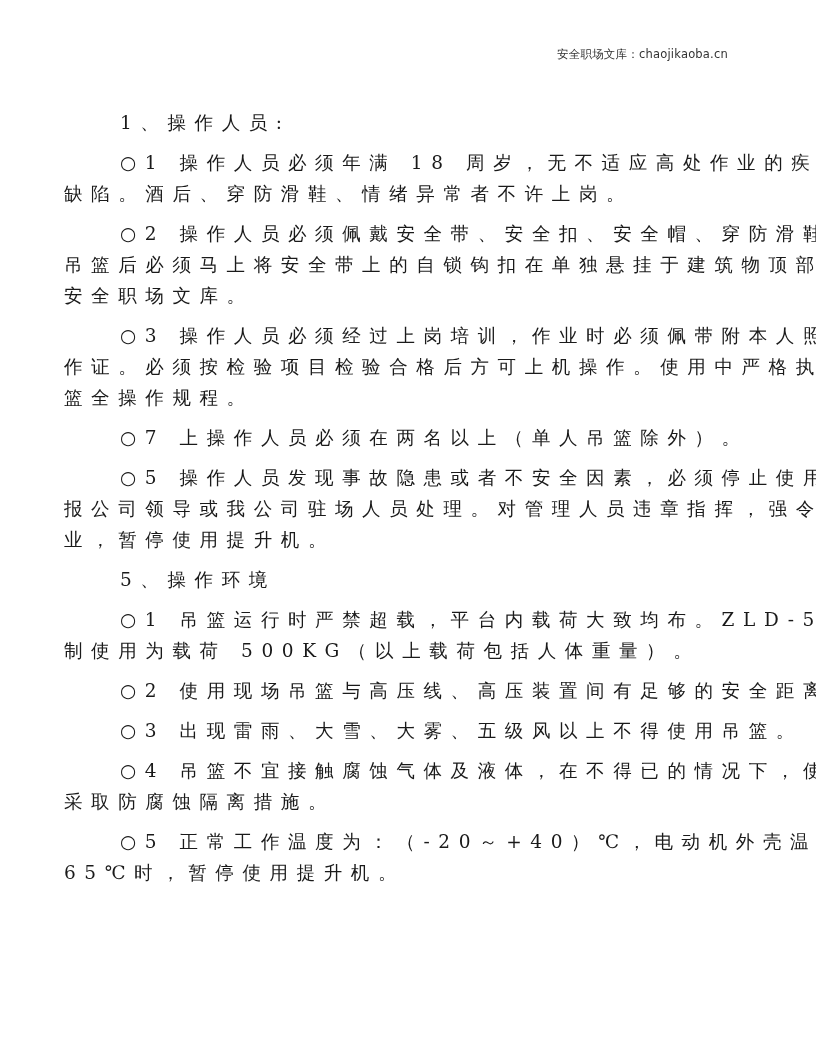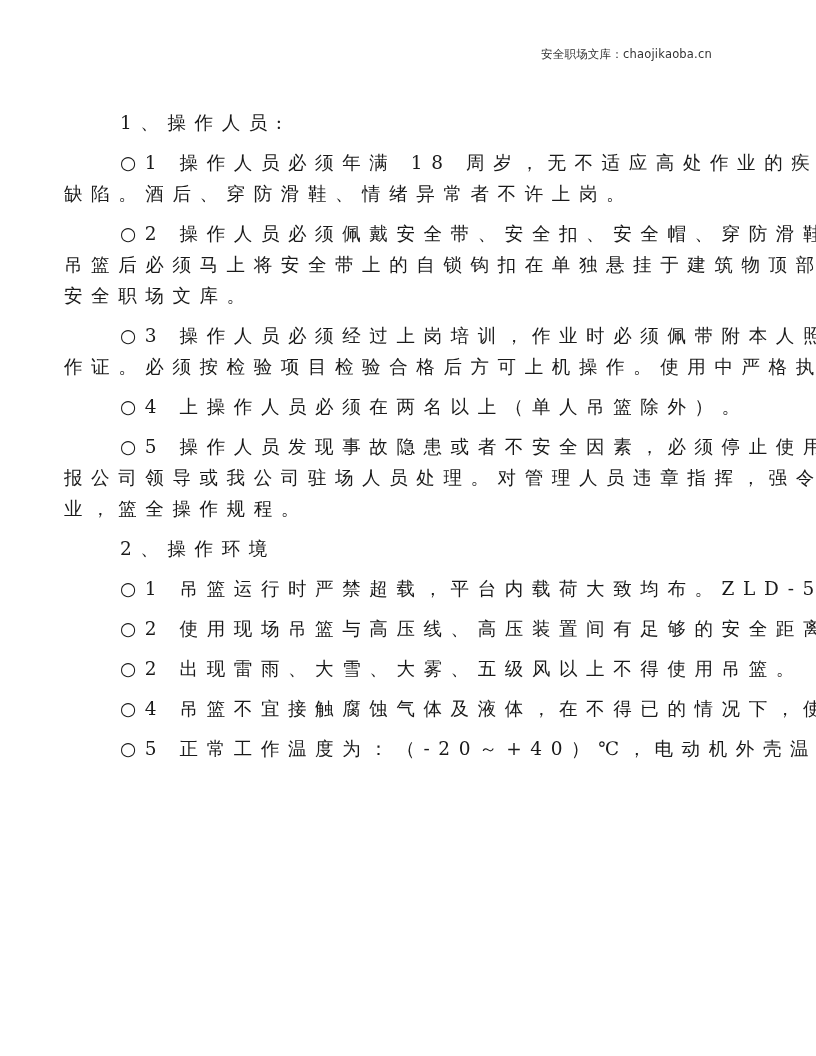--- a/index.html
+++ b/index.html
@@ -11,21 +11,21 @@
       width: 816px;
       height: 1056px;
       position: relative;
       overflow: hidden;
       font-family: "DejaVu Serif", "Liberation Serif", serif;
       color: #1a1a1a;
     }
     .page-header {
       position: absolute;
       top: 47px;
-      right: 104px;
+      right: 88px;
       font-family: "DejaVu Sans", "Liberation Sans", sans-serif;
       font-size: 11.5px;
       color: #333333;
       letter-spacing: 0.2px;
       white-space: nowrap;
     }
     .content {
       position: absolute;
       top: 107px;
       left: 64px;
@@ -66,49 +66,53 @@
 
   <p class="para">
     <span class="line first">○2 操作人员必须佩戴安全带、安全扣、安全帽、穿防滑鞋。进入</span>
     <span class="line">吊篮后必须马上将安全带上的自锁钩扣在单独悬挂于建筑物顶部牢固部</span>
     <span class="line">安全职场文库。</span>
   </p>
 
   <p class="para">
     <span class="line first">○3 操作人员必须经过上岗培训，作业时必须佩带附本人照片的操</span>
     <span class="line">作证。必须按检验项目检验合格后方可上机操作。使用中严格执行吊安</span>
+    <span class="line">篮全操作规程。</span>
   </p>
 
   <p class="para">
-    <span class="line first">○4 上操作人员必须在两名以上（单人吊篮除外）。</span>
+    <span class="line first">○7 上操作人员必须在两名以上（单人吊篮除外）。</span>
   </p>
 
   <p class="para">
     <span class="line first">○5 操作人员发现事故隐患或者不安全因素，必须停止使用吊篮，</span>
     <span class="line">报公司领导或我公司驻场人员处理。对管理人员违章指挥，强令冒险作</span>
-    <span class="line">业，篮全操作规程。</span>
+    <span class="line">业，暂停使用提升机。</span>
   </p>
 
   <p class="para">
-    <span class="line first">2、操作环境</span>
+    <span class="line first">5、操作环境</span>
   </p>
 
   <p class="para">
     <span class="line first">○1 吊篮运行时严禁超载，平台内载荷大致均布。ZLD-500/800 控</span>
+    <span class="line">制使用为载荷 500KG（以上载荷包括人体重量）。</span>
   </p>
 
   <p class="para">
     <span class="line first">○2 使用现场吊篮与高压线、高压装置间有足够的安全距离,一般</span>
   </p>
 
   <p class="para">
-    <span class="line first">○2 出现雷雨、大雪、大雾、五级风以上不得使用吊篮。</span>
+    <span class="line first">○3 出现雷雨、大雪、大雾、五级风以上不得使用吊篮。</span>
   </p>
 
   <p class="para">
     <span class="line first">○4 吊篮不宜接触腐蚀气体及液体，在不得已的情况下，使用时应</span>
+    <span class="line">采取防腐蚀隔离措施。</span>
   </p>
 
   <p class="para">
     <span class="line first">○5 正常工作温度为：（-20～+40）℃，电动机外壳温度超过</span>
+    <span class="line">65℃时，暂停使用提升机。</span>
   </p>
 
 </div>
 
 </body></html>

